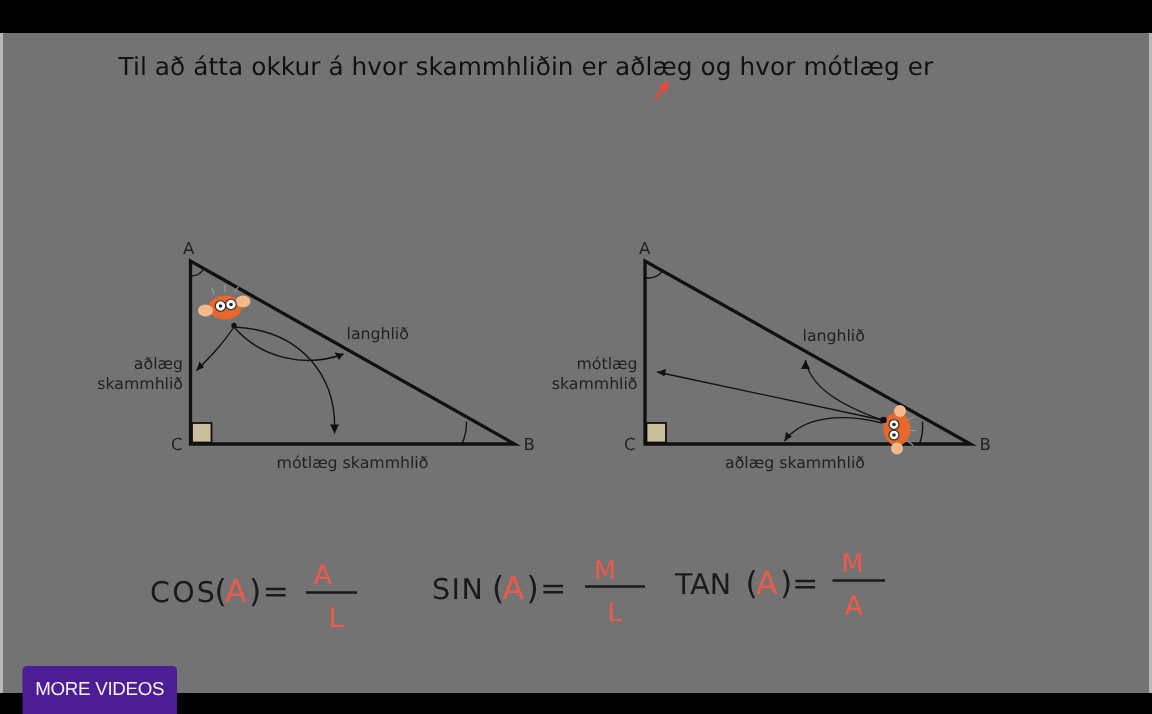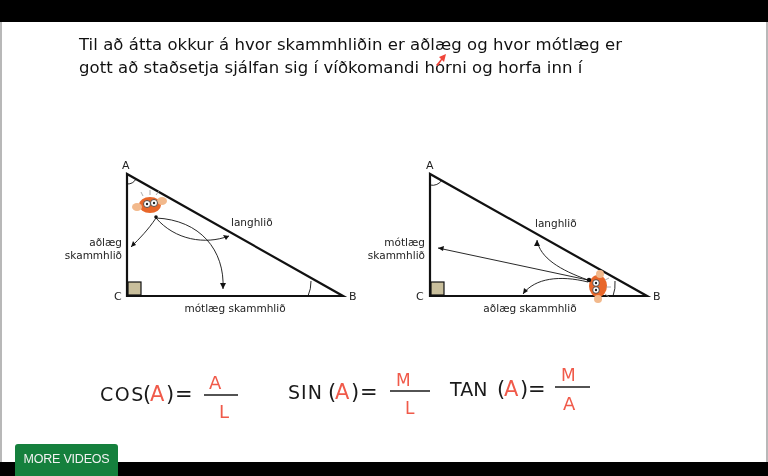--- a/index.html
+++ b/index.html
@@ -20,21 +20,21 @@
     .bottom-bar {
       position: absolute;
       left: 0; top: 462px;
       width: 768px; height: 14px;
       background: #000;
     }
     .slide {
       position: absolute;
       left: 0; top: 22px;
       width: 768px; height: 440px;
-      background: #ffffff;
+      background: #737373;
       box-sizing: border-box;
       border-left: 2px solid #b8b8b8;
       border-right: 2px solid #b8b8b8;
     }
     .intro-text {
       position: absolute;
       left: 77px;
       top: 11px;
       width: 600px;
       font-size: 16.5px;
@@ -68,40 +68,39 @@
       font-family: "DejaVu Sans", sans-serif;
       font-size: 11px;
       fill: #222;
     }
     .more-videos {
       position: absolute;
       left: 15px;
       top: 444px;
       width: 103px;
       height: 32px;
-      background: #15803d;
+      background: #4c1d95;
       border-radius: 3px 3px 0 0;
       color: #f2f2f2;
       font-family: "Liberation Sans", sans-serif;
       font-size: 12.5px;
       line-height: 30px;
       text-align: center;
       letter-spacing: -0.2px;
       cursor: pointer;
     }
   </style>
 </head>
 <body>
 
 <div class="top-bar"></div>
 
 <div class="slide">
   <div class="intro-text">
     <span class="line">Til að átta okkur á hvor skammhliðin er aðlæg og hvor mótlæg er</span>
-    <span class="line">gott að staðsetja sjálfan sig í víðkomandi horni og horfa inn í</span>
   </div>
 
   <svg class="cursor" viewBox="0 0 14 14">
     <polygon points="12,1 5,4 7,6 2,12 4,13 8,7 10,9" fill="#f0453a"></polygon>
   </svg>
 </div>
 
 <svg class="diagram" width="768" height="476">
 
   <g>

